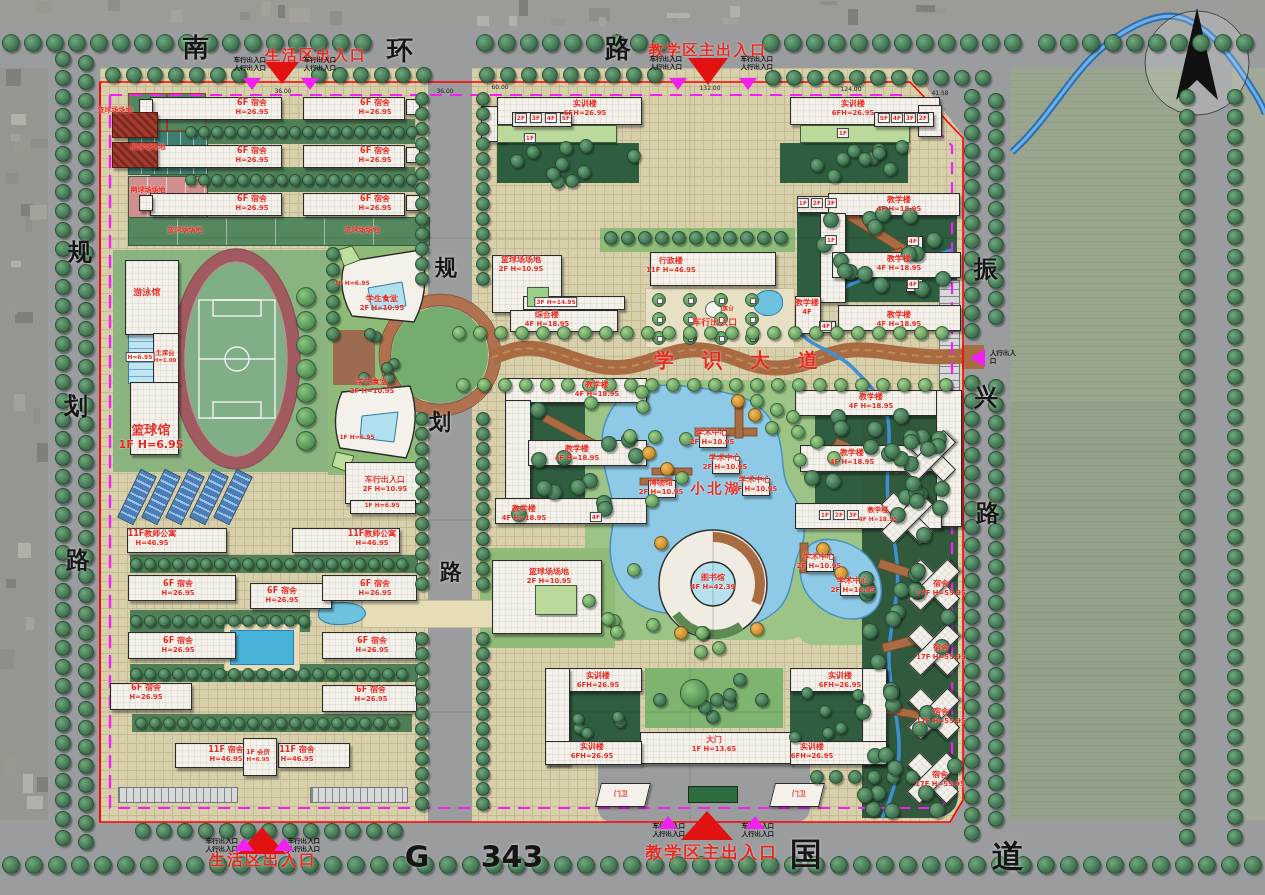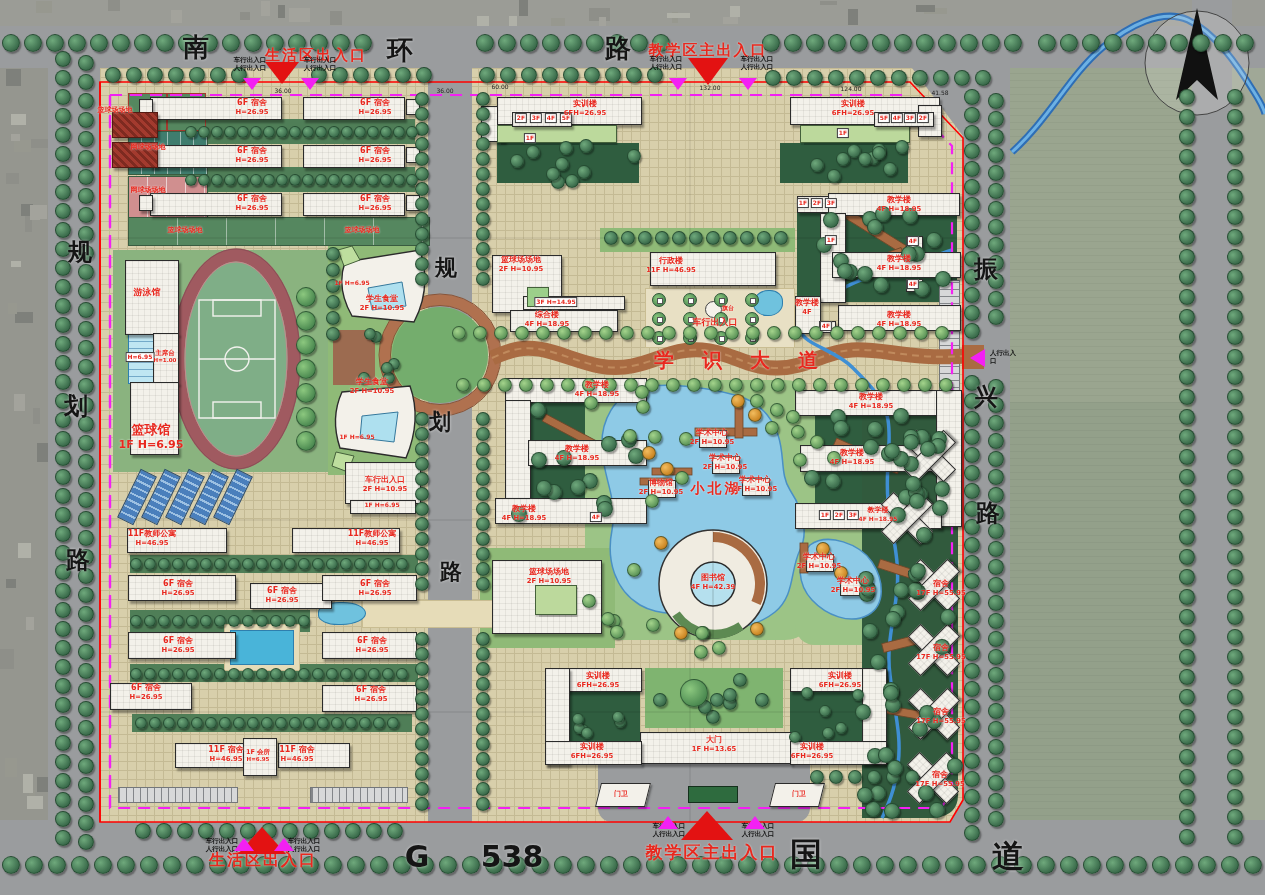--- a/index.html
+++ b/index.html
@@ -1252,21 +1252,21 @@
     <div class="rc" style="left:80px;top:252px;font-size:24px;">规</div>
     <div class="rc" style="left:76px;top:406px;font-size:24px;">划</div>
     <div class="rc" style="left:78px;top:560px;font-size:24px;">路</div>
     <div class="rc" style="left:446px;top:268px;font-size:22px;">规</div>
     <div class="rc" style="left:440px;top:422px;font-size:22px;">划</div>
     <div class="rc" style="left:451px;top:572px;font-size:22px;">路</div>
     <div class="rc" style="left:986px;top:269px;font-size:24px;">振</div>
     <div class="rc" style="left:986px;top:397px;font-size:24px;">兴</div>
     <div class="rc" style="left:988px;top:513px;font-size:24px;">路</div>
     <div class="rc" style="left:417px;top:856px;font-size:30px;">G</div>
-    <div class="rc" style="left:512px;top:856px;font-size:30px;">538</div>
+    <div class="rc" style="left:512px;top:856px;font-size:30px;">343</div>
     <div class="rc" style="left:806px;top:855px;font-size:32px;">国</div>
     <div class="rc" style="left:1008px;top:857px;font-size:32px;">道</div>
     <div class="rc redtxt" style="left:664px;top:360px;font-size:20px;color:#e8281e;">学</div>
     <div class="rc redtxt" style="left:712px;top:360px;font-size:20px;color:#e8281e;">识</div>
     <div class="rc redtxt" style="left:760px;top:360px;font-size:20px;color:#e8281e;">大</div>
     <div class="rc redtxt" style="left:808px;top:360px;font-size:20px;color:#e8281e;">道</div>
     <div class="lbl" style="left:252px;top:107px;font-size:8px;"><span class="n">6F 宿舍</span><span class="s">H=26.95</span></div>
     <div class="lbl" style="left:375px;top:107px;font-size:8px;"><span class="n">6F 宿舍</span><span class="s">H=26.95</span></div>
     <div class="lbl" style="left:252px;top:155px;font-size:8px;"><span class="n">6F 宿舍</span><span class="s">H=26.95</span></div>
     <div class="lbl" style="left:375px;top:155px;font-size:8px;"><span class="n">6F 宿舍</span><span class="s">H=26.95</span></div>

